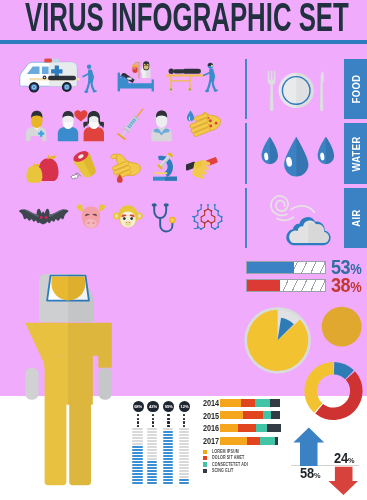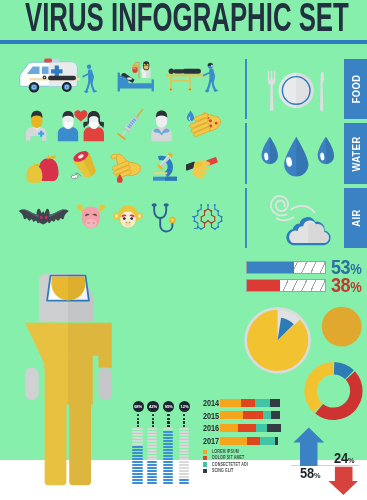--- a/index.html
+++ b/index.html
@@ -1,17 +1,17 @@
 <!DOCTYPE html>
 <html><head>
 <meta charset="utf-8">
 <style>
   html,body{margin:0;padding:0;}
   body{width:367px;height:500px;background:#ffffff;font-family:"Liberation Sans",sans-serif;overflow:hidden;position:relative;}
-  #page{position:absolute;left:0;top:0;width:367px;height:460px;background:#86efac;}
+  #page{position:absolute;left:0;top:0;width:367px;height:396px;background:#f0abfc;}
   .abs{position:absolute;}
   
   #title{position:absolute;left:25px;top:-3px;font-family:"Liberation Sans",sans-serif;font-weight:bold;font-size:41px;line-height:41px;letter-spacing:0px;color:#22313f;white-space:nowrap;transform:scaleX(0.629);transform-origin:0 0;}
   #titlerule{position:absolute;left:0;top:40px;width:367px;height:4px;background:#2e7cc0;}
   .trendpct{position:absolute;font-weight:bold;font-size:14px;line-height:14px;color:#1d2327;white-space:nowrap;letter-spacing:-0.2px;transform:scaleX(0.92);transform-origin:0 0;}
   .trendpct i{font-style:normal;font-size:8px;}
   
   .yearlabel{position:absolute;font-weight:bold;font-size:8.6px;line-height:8.6px;color:#2b2b2b;letter-spacing:-0.1px;transform:scaleX(0.85);transform-origin:0 0;}
   .ybar{position:absolute;height:8px;display:flex;}
   .ybar div{height:100%;}

